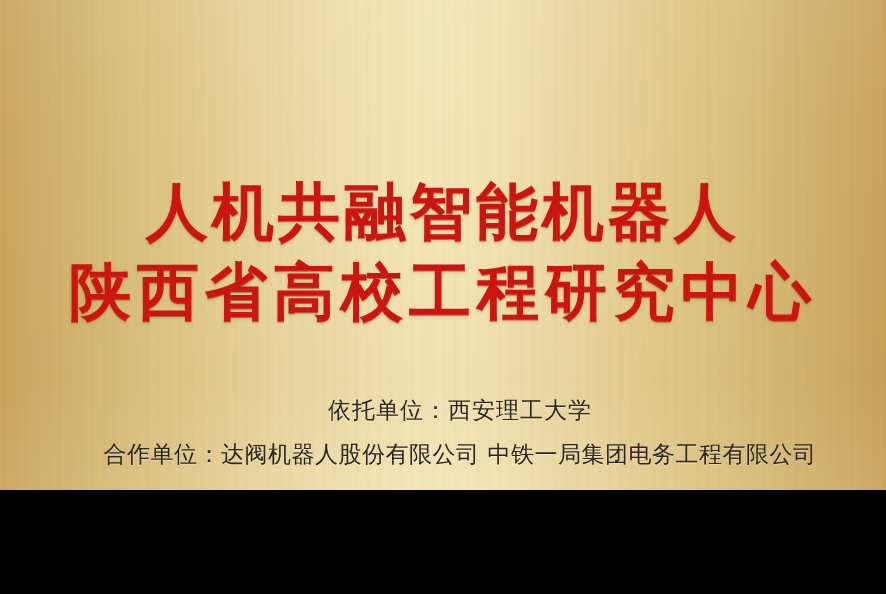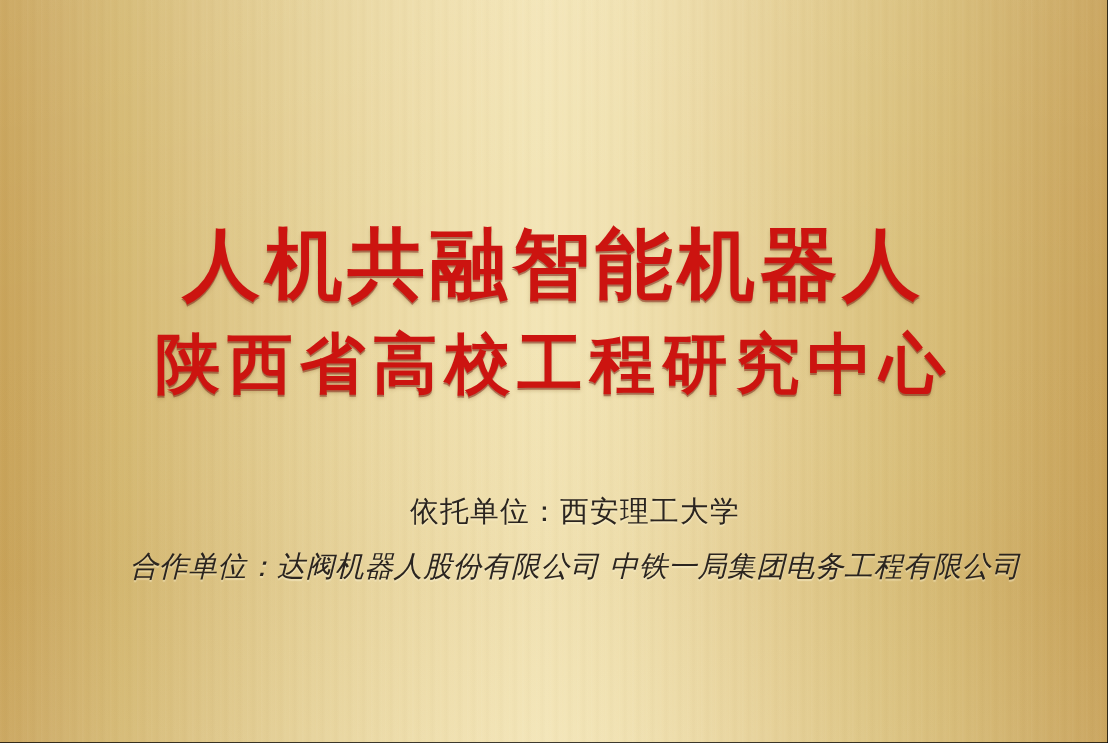--- a/index.html
+++ b/index.html
@@ -4,21 +4,21 @@
 <style>
   html, body {
     margin: 0;
     padding: 0;
     background: #000;
   }
 
   .plaque {
     position: relative;
     width: 886px;
-    height: 594px;
+    height: 490px;
     overflow: hidden;
     
     background:
       linear-gradient(90deg,
         #c9a45a 0%,
         #cfae68 5%,
         #d5b972 11%,
         #dcc383 18%,
         #e4cf94 26%,
         #ebd9a3 34%,
@@ -82,22 +82,23 @@
     font-size: 62px;
     line-height: 80px;
     letter-spacing: 4px;
     white-space: nowrap;
     text-shadow:
       0 1px 0 rgba(120,15,10,0.45),
       0 2px 3px rgba(110,70,20,0.25);
   }
 
   .title-line.l2 {
-    font-size: 52px;
+    font-size: 62px;
     letter-spacing: 6px;
+    font-family: Liberation Serif, serif;
   }
 
   .sub-block {
     margin-top: 56px;
     width: 100%;
     text-align: center;
     color: #2b2520;
   }
 
   .sub-line {
@@ -106,21 +107,20 @@
     line-height: 44px;
     letter-spacing: 1px;
     white-space: nowrap;
     text-shadow: 0 1px 1px rgba(255,248,220,0.45);
     margin-left: 34px;
   }
 
   .sub-line.wide {
     font-size: 23px;
     letter-spacing: 0.5px;
-    font-style: italic;
   }
 </style>
 </head>
 <body>
 
 <div class="plaque">
 
   <div class="brush"></div>
   <div class="sheen"></div>
 

